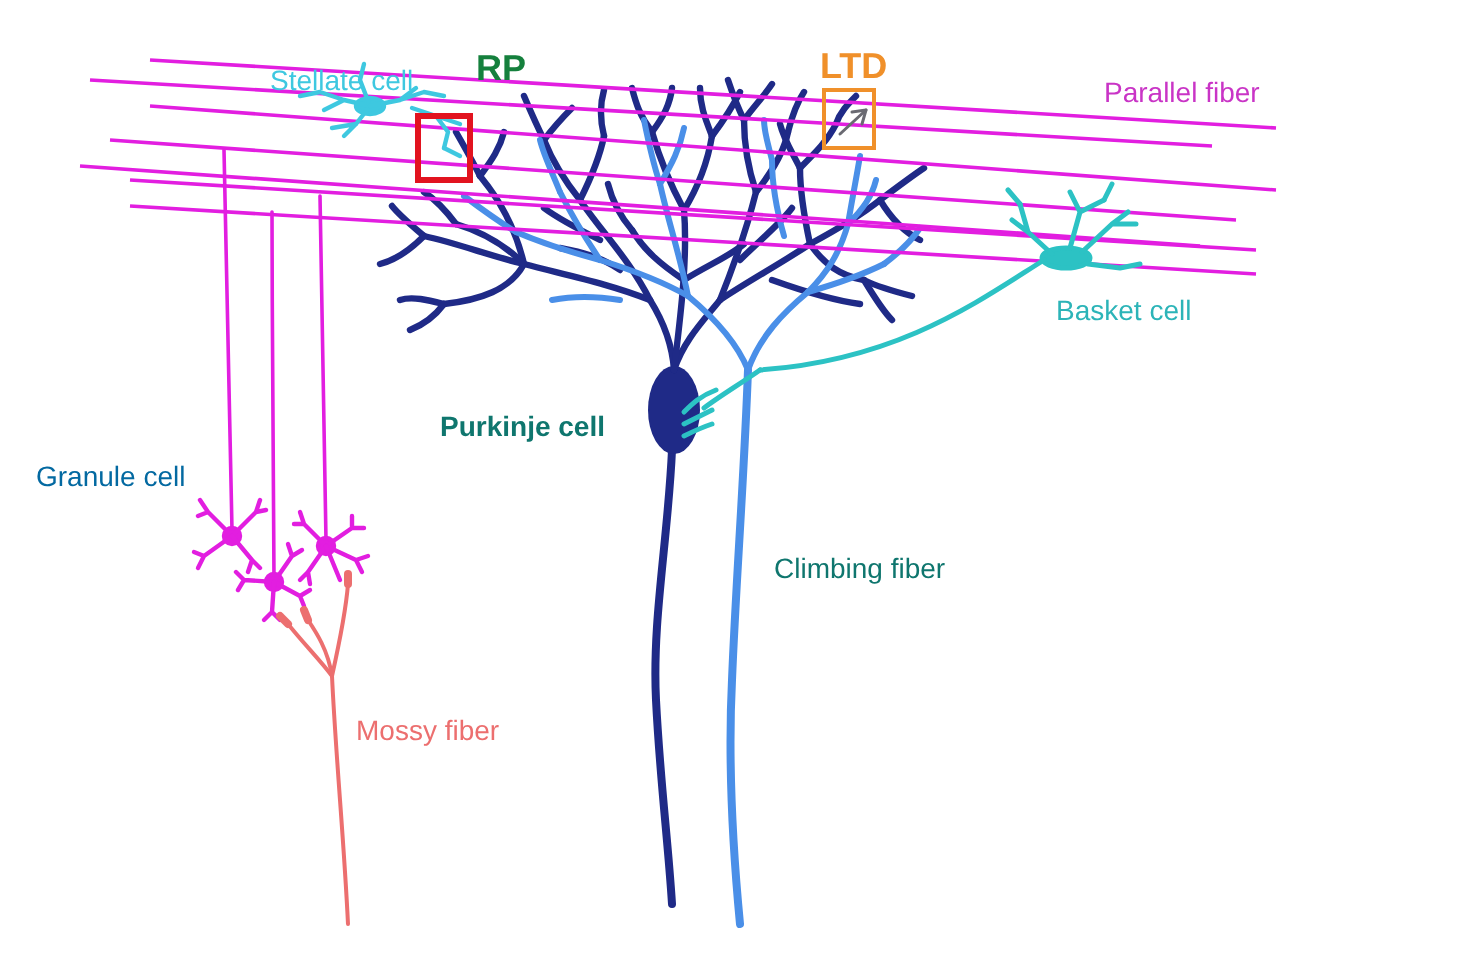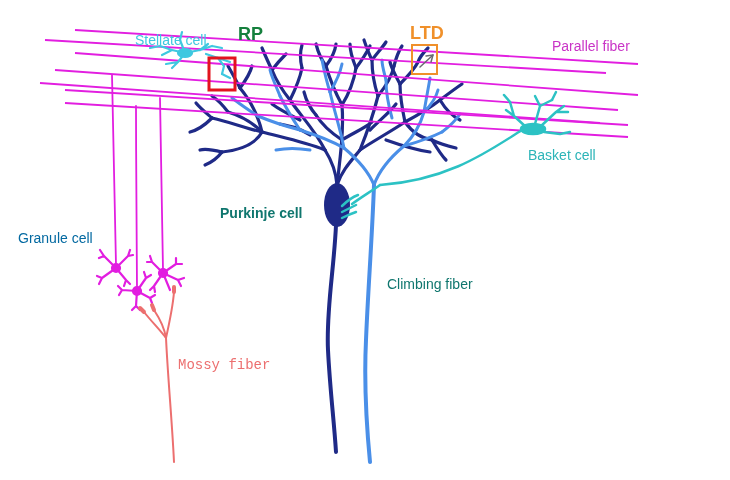--- a/index.html
+++ b/index.html
@@ -179,13 +179,13 @@
 </svg>
 
 <div class="lbl" style="left:135px; top:12px; color:#3ec8e0;margin-top:20px;">Stellate cell</div>
 <div class="lbl lbl-bold" style="left:238px; top:24px; color:#15803d;">RP</div>
 <div class="lbl lbl-bold" style="left:410px; top:23px; color:#f0902a;">LTD</div>
 <div class="lbl" style="left:535px; top:38px; color:#c934c6;margin-left:17px;">Parallel fiber</div>
 <div class="lbl" style="left:528px; top:147px; color:#2cb4b8;text-align:right;">Basket cell</div>
 <div class="lbl" style="left:220px; top:205px; color:#0f766e;font-weight:bold;">Purkinje cell</div>
 <div class="lbl" style="left:18px; top:230px; color:#0369a1;">Granule cell</div>
 <div class="lbl" style="left:387px; top:276px; color:#0f766e;">Climbing fiber</div>
-<div class="lbl" style="left:178px; top:357px; color:#ec6f6f;font-family:Liberation Mono, monospace;">Mossy fiber</div>
+<div class="lbl" style="left:178px; top:357px; color:#ec6f6f;">Mossy fiber</div>
 
 </body></html>

